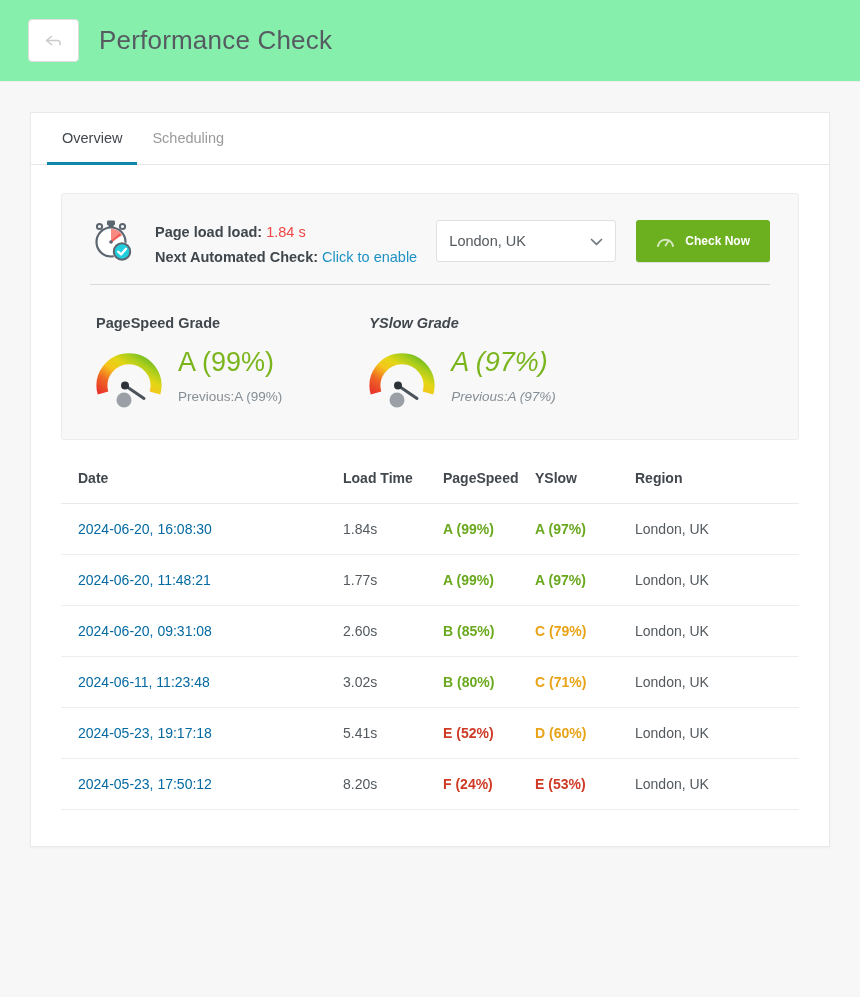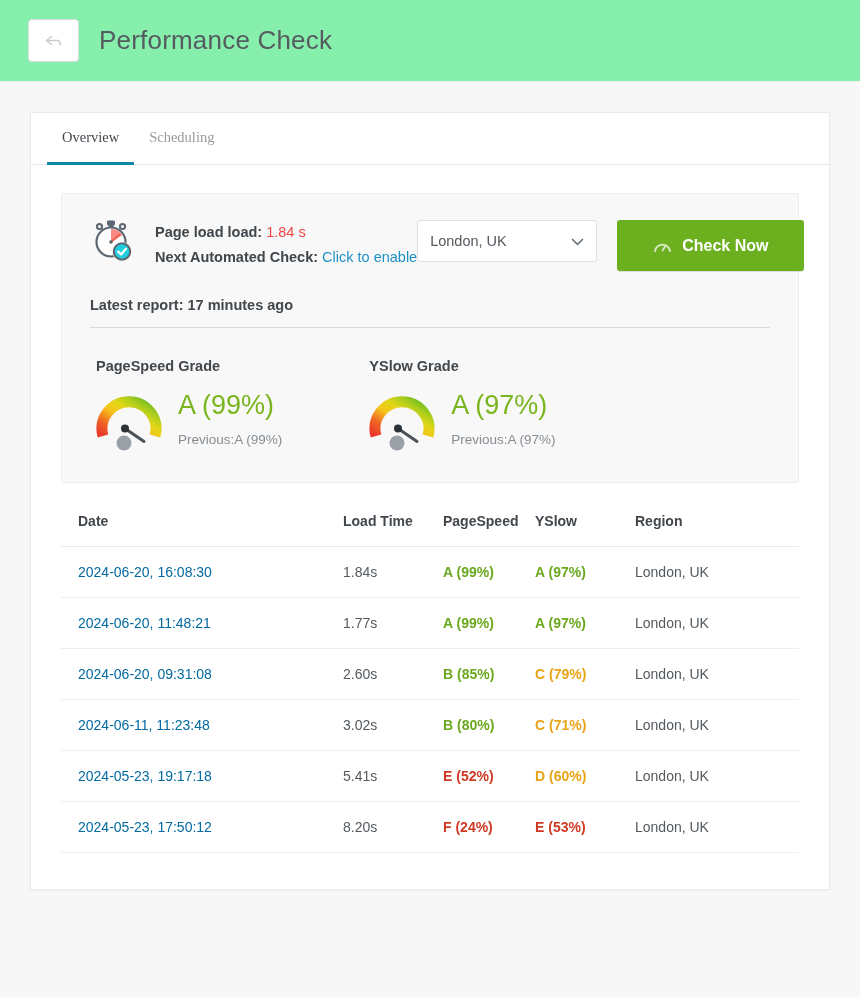--- a/index.html
+++ b/index.html
@@ -51,21 +51,20 @@
     padding: 0;
   }
 
   
   .tabs {
     display: flex;
     border-bottom: 1px solid #e7e7e7;
     padding: 0 16px;
     height: 52px;
     align-items: stretch;
-    font-family: Liberation Serif, serif;
   }
   .tab {
     display: flex; align-items: center;
     padding: 0 15px;
     font-size: 14.5px;
     color: #9a9a9a;
     cursor: pointer;
     border-bottom: 3px solid transparent;
     margin-bottom: -1px;
   }
@@ -113,28 +112,28 @@
     font-size: 14.5px;
     color: #53595e;
     cursor: pointer;
     margin-top: 4px;
     flex: none;
   }
   .region-select .caret { margin-left: auto; }
 
   .check-btn {
     margin-left: 20px; margin-top: 4px;
-    height: 51px;
+    height: 42px;
     background: #6cb020;
     border: none;
     border-radius: 3px;
     color: #fff;
-    font-size: 16px;
+    font-size: 12px;
     font-weight: bold;
-    padding: 0 36px;
+    padding: 0 20px;
     display: flex; align-items: center;
     cursor: pointer;
     flex: none;
     box-shadow: 0 1px 0 rgba(0,0,0,.10);
   }
   .check-btn .gicon { margin-right: 10px; opacity: .72; display: flex; }
 
   .latest {
     margin-top: 26px;
     font-size: 14.5px;
@@ -147,21 +146,21 @@
     background: #d9d9d9;
   }
 
   
   .gauges {
     display: flex;
     margin-top: 30px;
     padding-left: 6px;
   }
   .gauge-block { display: flex; flex-direction: column; }
-  .gauge-block.second { margin-left: 87px; }
+  .gauge-block.second { margin-left: 87px; font-style: italic; }
   .gauge-title {
     font-size: 14.5px;
     font-weight: bold;
     color: #41474d;
     margin-bottom: 12px;
   }
   .gauge-row { display: flex; align-items: flex-start; }
   .gauge-svg { flex: none; }
   .gauge-text { margin-left: 12px; padding-top: 6px; }
   .gauge-grade {
@@ -290,21 +289,20 @@
             <span class="gicon">
               <svg width="19" height="14" viewBox="0 0 19 14">
                 <path d="M2 12 A7.6 7.6 0 0 1 17 12" fill="none" stroke="#ffffff" stroke-width="2" stroke-linecap="round"></path>
                 <path d="M9.5 11.5 L12.8 6.4" stroke="#ffffff" stroke-width="1.8" stroke-linecap="round"></path>
               </svg>
             </span>
             <span>Check Now</span>
           </button>
         </div>
 
-        <div class="latest">Latest report: 17 minutes ago</div>
         <div class="divider"></div>
 
         <div class="gauges">
 
           <div class="gauge-block">
             <div class="gauge-title">PageSpeed Grade</div>
             <div class="gauge-row">
               <span class="gauge-svg">
                 <svg width="70" height="66" viewBox="0 0 70 66">
                   <defs>

